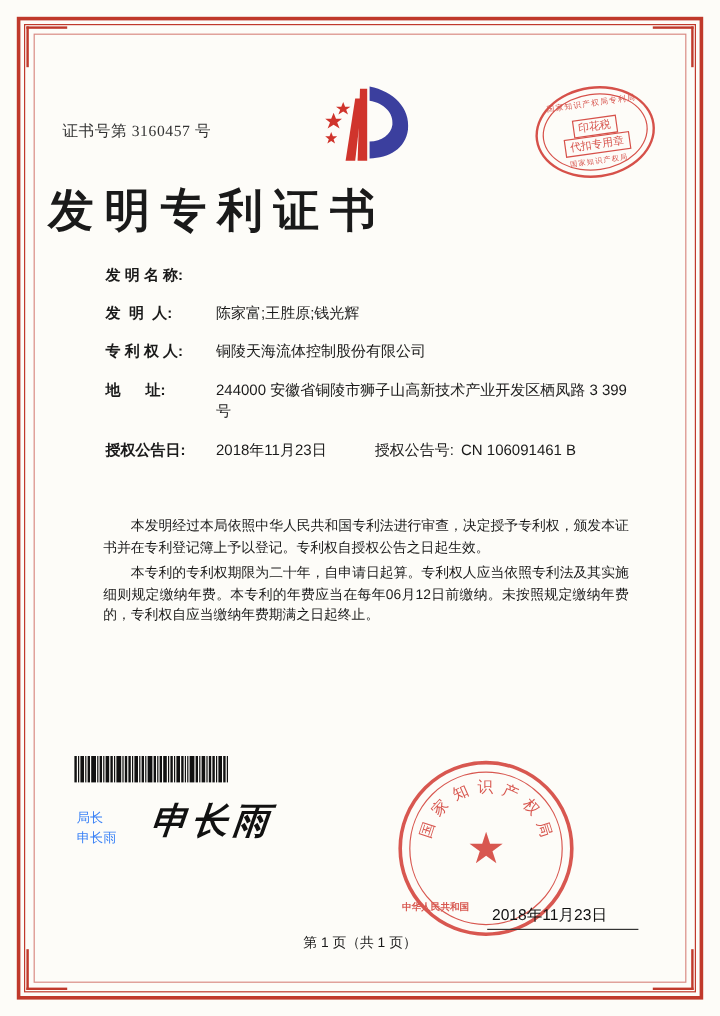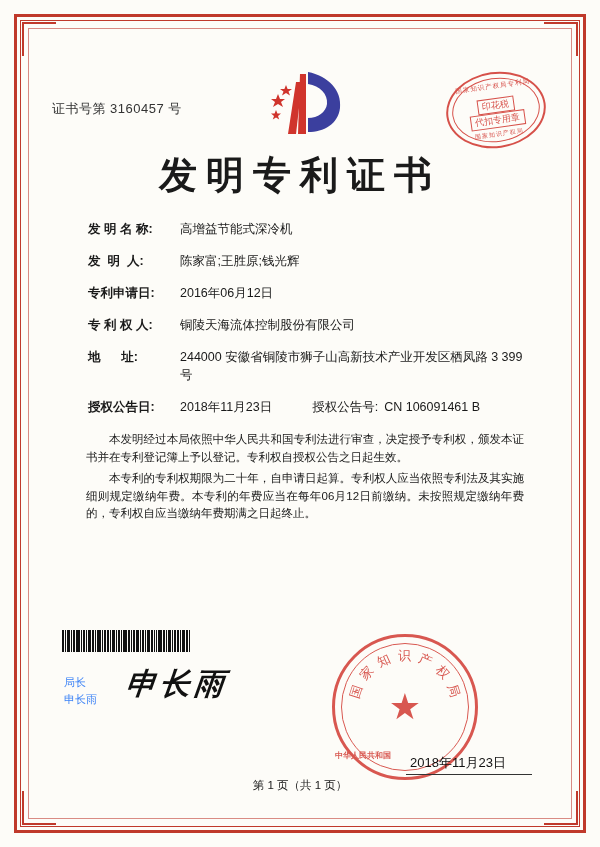--- a/index.html
+++ b/index.html
@@ -57,21 +57,21 @@
   }
 
   
   .cert-no {
     position: absolute;
     left: 12px;
     top: 62px;
     font-size: 13px;
     letter-spacing: 0.5px;
     color: #333;
-    font-family: Liberation Sans, sans-serif;
+    font-family: Liberation Serif, serif;
   }
 
   
   .seal-top {
     position: absolute;
     right: 14px;
     top: 34px;
     width: 96px;
     height: 72px;
     border: 2px solid #d0342c;
@@ -124,21 +124,20 @@
     transform: translateX(-50%);
     width: 100px;
     height: 68px;
   }
 
   
   .title {
     position: absolute;
     left: 0; right: 0;
     top: 112px;
-    text-align: center;
     font-size: 38px;
     letter-spacing: 9px;
     color: #1a1a1a;
     font-weight: bold;
     font-family: "Liberation Serif", serif;
   }
 
   
   .fields {
     position: absolute;
@@ -342,29 +341,24 @@
         <polygon points="36,17 37.6,21 42,21 38.5,23.5 40,27.5 36,25 32,27.5 33.5,23.5 30,21 34.4,21" fill="#d0342c"></polygon>
         <polygon points="26,42 27.4,45.6 31,45.6 28,48 29.2,51.6 26,49.4 22.8,51.6 24,48 21,45.6 24.6,45.6" fill="#d0342c"></polygon>
       </svg>
     </div>
 
     <div class="title">发明专利证书</div>
 
     <div class="fields">
       <div class="field-row">
         <div class="field-label">发 明 名 称:</div>
-        <div class="field-value">高增益节能式深冷机</div>
       </div>
       <div class="field-row">
         <div class="field-label">发  明  人:</div>
         <div class="field-value">陈家富;王胜原;钱光辉</div>
-      </div>
-      <div class="field-row">
-        <div class="field-label">专利申请日:</div>
-        <div class="field-value">2016年06月12日</div>
       </div>
       <div class="field-row">
         <div class="field-label">专 利 权 人:</div>
         <div class="field-value">铜陵天海流体控制股份有限公司</div>
       </div>
       <div class="field-row">
         <div class="field-label">地      址:</div>
         <div class="field-value">244000 安徽省铜陵市狮子山高新技术产业开发区栖凤路 3 399 号</div>
       </div>
       <div class="field-row dual">

